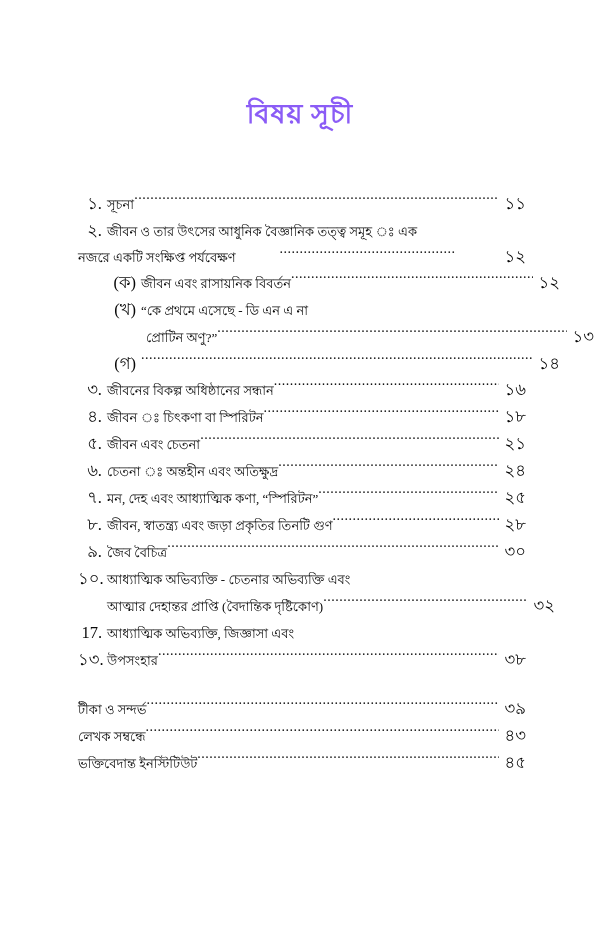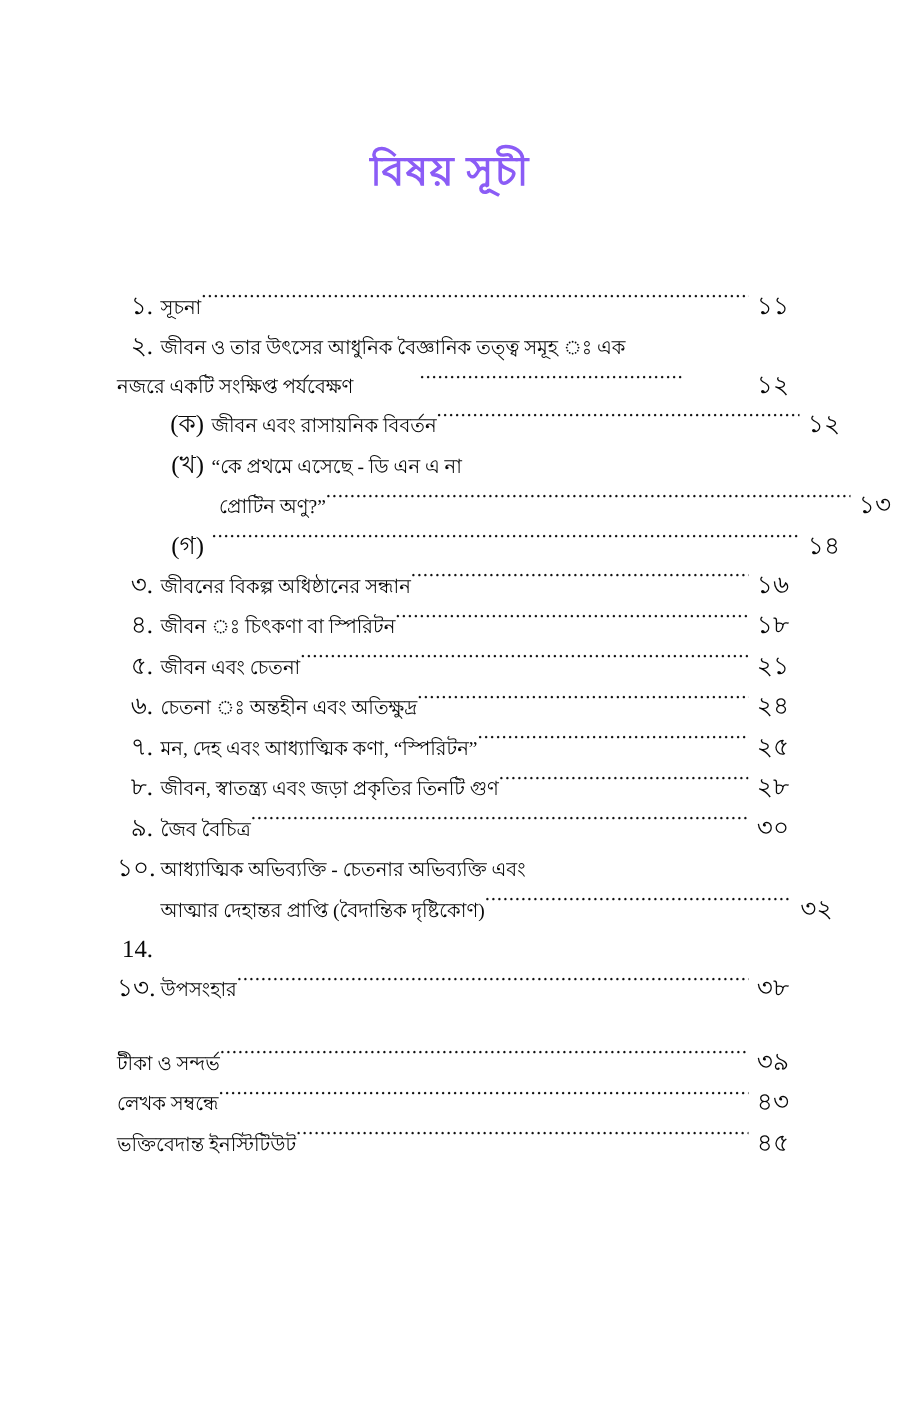--- a/index.html
+++ b/index.html
@@ -205,21 +205,22 @@
       <span class="leader"></span>
     </div>
 
     <div class="toc-row cont-num">
       <span class="label">আত্মার দেহান্তর প্রাপ্তি (বৈদান্তিক দৃষ্টিকোণ)</span>
       <span class="leader"></span>
       <span class="pagenum">৩২</span>
     </div>
 
     <div class="toc-row nolead">
-      <span class="num w2">14.</span>
+      <span class="num w2">17.</span>
+      <span class="label">আধ্যাত্মিক অভিব্যক্তি, জিজ্ঞাসা এবং</span>
       <span class="leader"></span>
     </div>
 
 
 
     <div class="toc-row">
       <span class="num w2">১৩.</span>
       <span class="label">উপসংহার</span>
       <span class="leader"></span>
       <span class="pagenum">৩৮</span>

